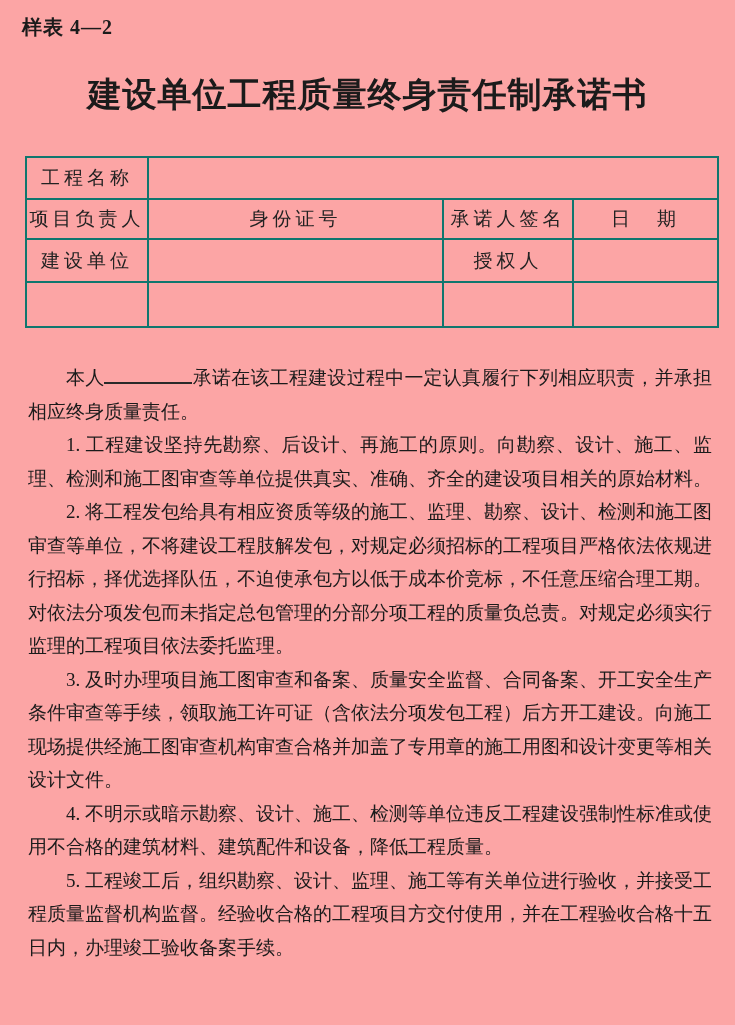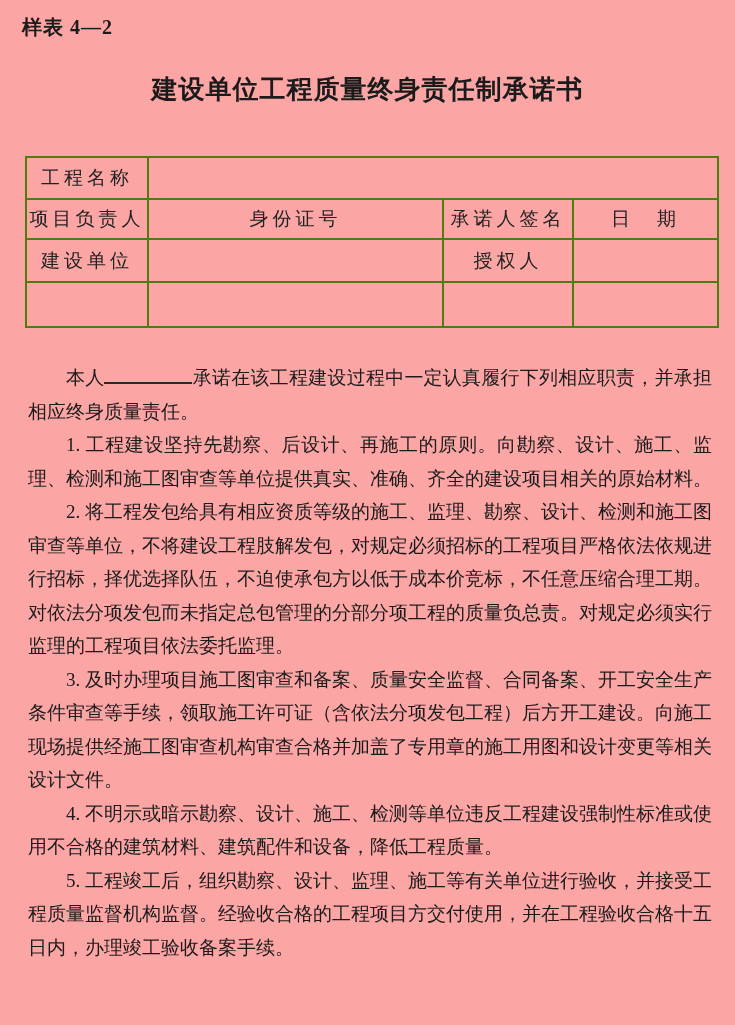--- a/index.html
+++ b/index.html
@@ -24,35 +24,35 @@
     font-weight: bold;
     letter-spacing: 1px;
   }
   .doc-title {
     position: absolute;
     left: 0;
     top: 72px;
     width: 735px;
     margin: 0;
     text-align: center;
-    font-size: 26px;
+    font-size: 34px;
     font-weight: bold;
     letter-spacing: 1px;
     white-space: nowrap;
   }
   table.info-table {
     position: absolute;
     left: 25px;
     top: 156px;
     width: 692px;
     border-collapse: collapse;
     table-layout: fixed;
   }
   table.info-table td {
-    border: 2px solid #4d7c0f;
+    border: 2px solid #0f766e;
     padding: 0;
   }
   .cell-label {
     text-align: center;
     vertical-align: middle;
     font-size: 19px;
     letter-spacing: 4px;
     color: #222222;
   }
   .content {

